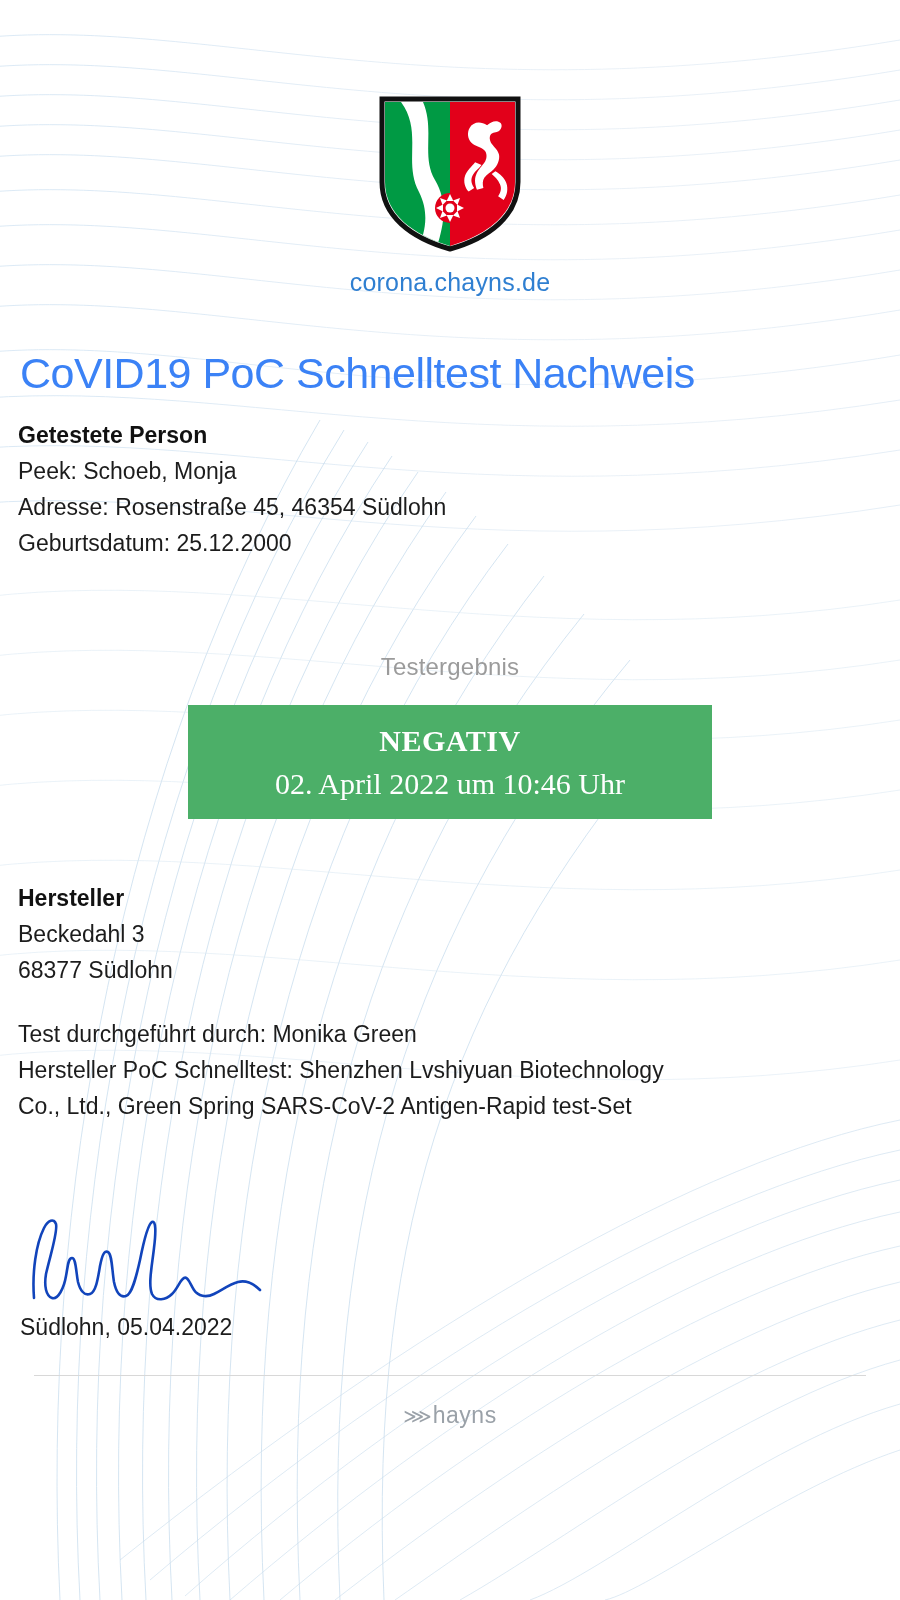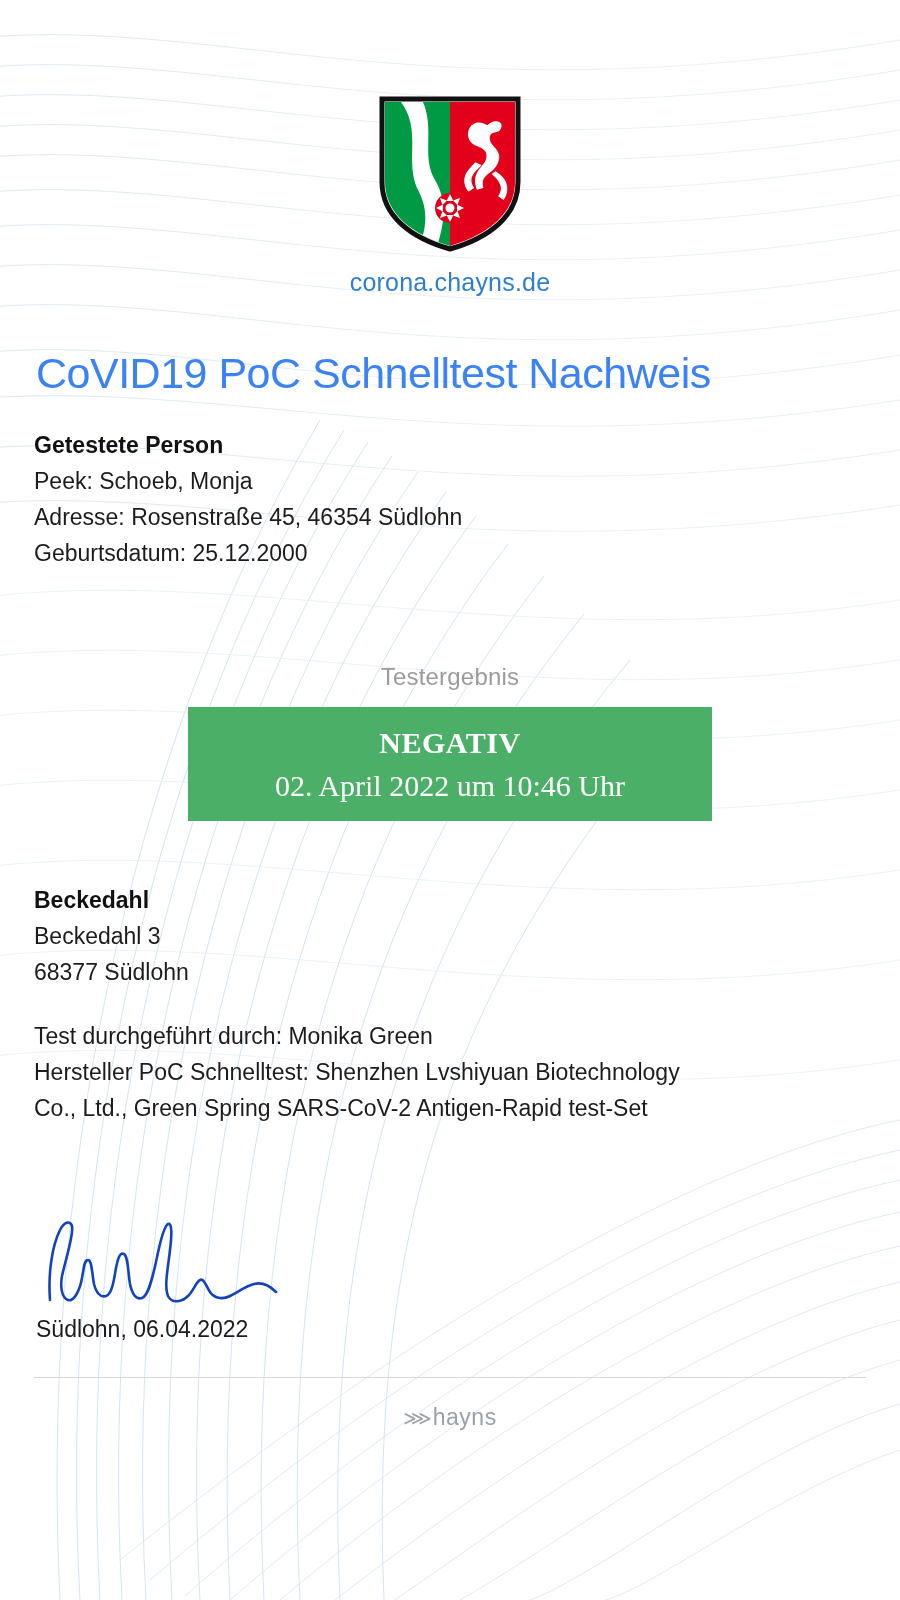--- a/index.html
+++ b/index.html
@@ -25,21 +25,21 @@
     position: absolute;
     inset: 0;
     width: 900px;
     height: 1600px;
     pointer-events: none;
     z-index: 0;
   }
   .content {
     position: relative;
     z-index: 2;
-    padding: 0 34px;
+    padding: 0 18px;
     box-sizing: border-box;
   }
 
   
   .crest-wrap {
     text-align: center;
     padding-top: 96px;
   }
   .crest {
     display: inline-block;
@@ -57,21 +57,21 @@
     margin: 52px 0 0 0;
     font-size: 43px;
     font-weight: normal;
     letter-spacing: -0.5px;
     color: #3b82f6;
     text-align: left;
     padding-left: 2px;
   }
 
   .section {
-    margin-top: 34px;
+    margin-top: 24px;
   }
   .section-head {
     font-size: 23px;
     font-weight: bold;
     color: #111;
     margin-bottom: 4px;
   }
   .line {
     font-size: 23px;
     line-height: 36px;
@@ -79,21 +79,21 @@
   }
 
   
   .result-area {
     margin-top: 92px;
     text-align: center;
   }
   .result-label {
     font-size: 24px;
     color: #9b9b9b;
-    margin-bottom: 16px;
+    margin-bottom: 24px;
     letter-spacing: .2px;
   }
   .result-box {
     margin: 0 auto;
     width: 524px;
     height: 114px;
     background: #4caf68;
     color: #ffffff;
     display: flex;
     flex-direction: column;
@@ -277,38 +277,38 @@
 
     <div class="result-area">
       <div class="result-label">Testergebnis</div>
       <div class="result-box">
         <div class="result-value">NEGATIV</div>
         <div class="result-date">02. April 2022 um 10:46 Uhr</div>
       </div>
     </div>
 
     <div class="section section-teststelle">
-      <div class="section-head">Beckedahl</div>
+      <div class="section-head">Hersteller</div>
       <div class="line">Beckedahl 3</div>
       <div class="line">68377 Südlohn</div>
 
       <div class="block-gap">
         <div class="line">Test durchgeführt durch: Monika Green</div>
         <div class="line">Hersteller PoC Schnelltest: Shenzhen Lvshiyuan Biotechnology</div>
         <div class="line">Co., Ltd., Green Spring SARS-CoV-2 Antigen-Rapid test-Set</div>
       </div>
     </div>
 
     <div class="sig-wrap">
       <svg class="sig-svg" width="260" height="110" viewBox="0 0 260 110" xmlns="http://www.w3.org/2000/svg">
         <g fill="none" stroke="#1144bb" stroke-width="2.6" stroke-linecap="round" stroke-linejoin="round">
           <path d="M14,96 C12,70 16,42 24,26 C28,18 34,16 36,22 C38,30 30,54 26,72 C24,84 26,94 32,96 C38,98 44,86 46,74 C48,64 48,56 52,56 C56,56 56,70 58,80 C60,88 64,94 70,92 C76,90 78,76 80,64 C82,54 84,48 88,50 C92,52 92,68 94,80 C96,90 100,96 106,94 C112,92 116,76 120,58 C124,38 128,22 132,20 C136,18 136,30 134,46 C132,64 128,82 132,92 C136,100 146,98 152,92 C158,86 160,78 164,76 C168,74 170,82 174,88 C178,94 186,96 194,92 C202,88 210,82 218,80 C226,78 234,82 240,88"></path>
         </g>
       </svg>
-      <div class="sig-place">Südlohn, 06.04.2022</div>
+      <div class="sig-place">Südlohn, 05.04.2022</div>
     </div>
 
   </div>
 
   <div class="divider"></div>
 
   <div class="footer">
     <span class="footer-mark">⋙</span>
     <span class="footer-word">hayns</span>
   </div>

